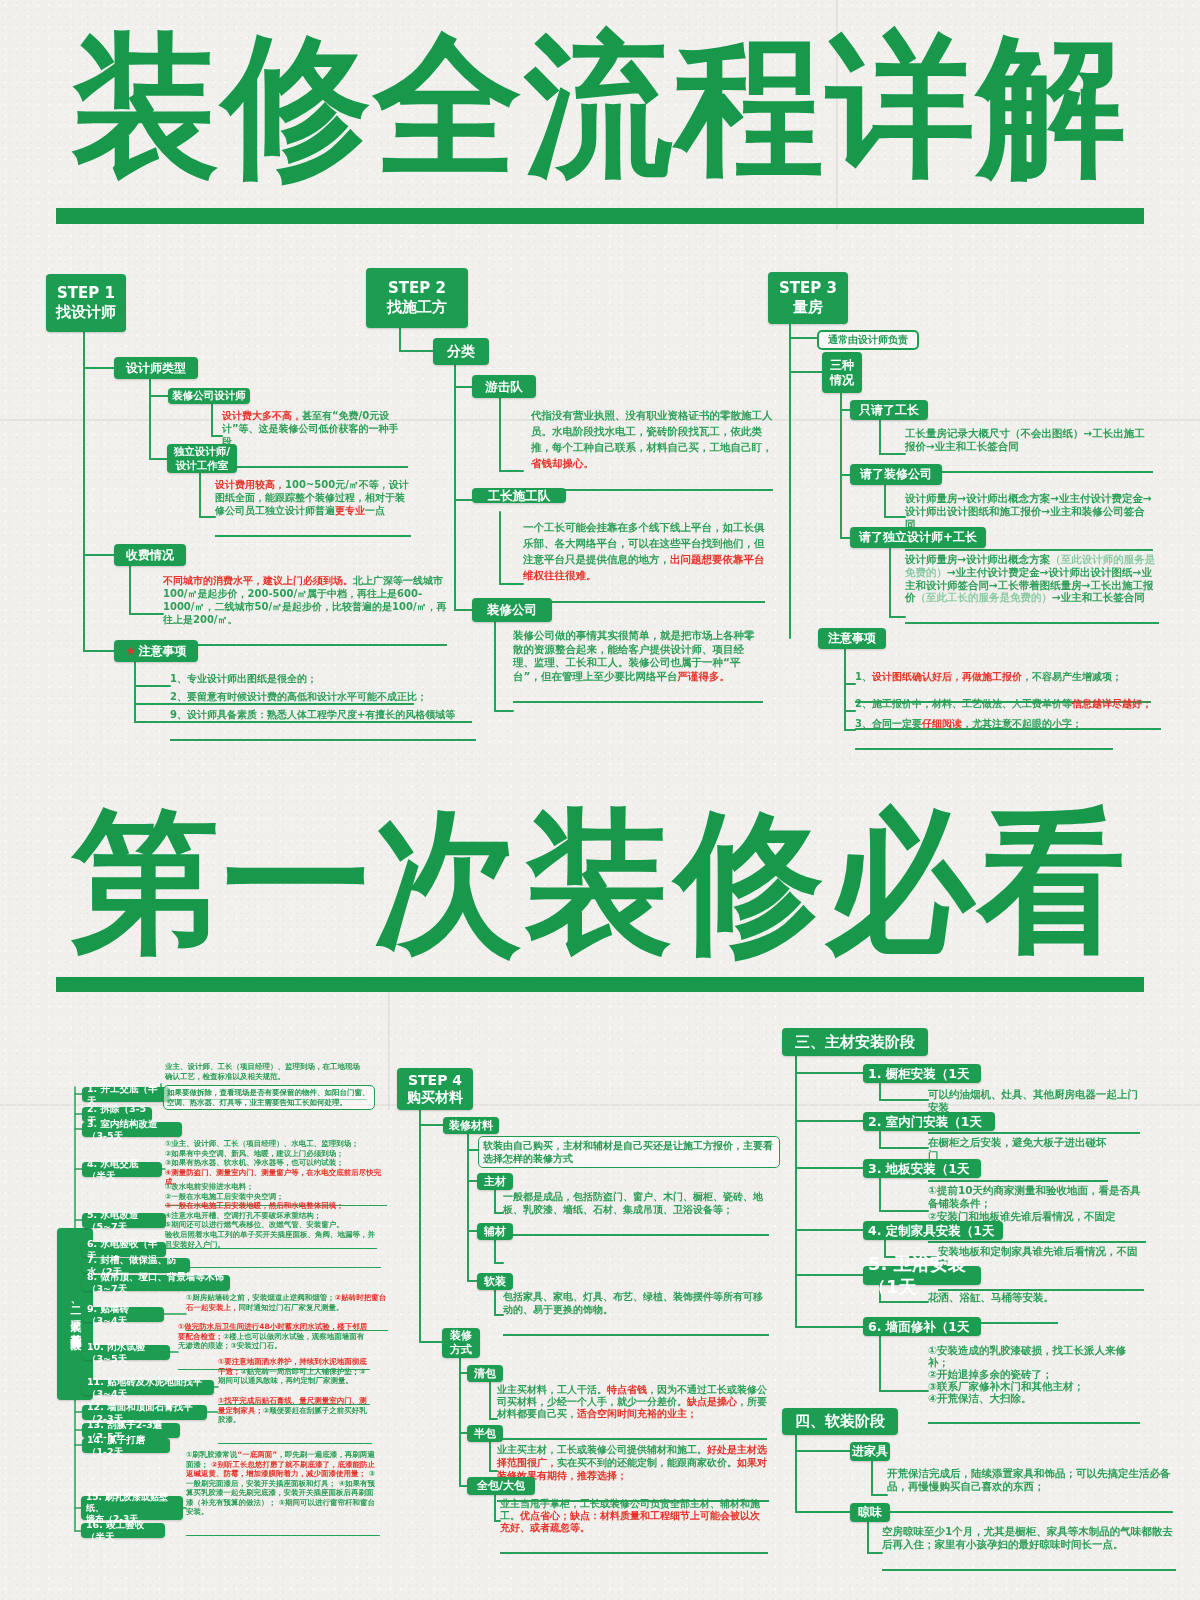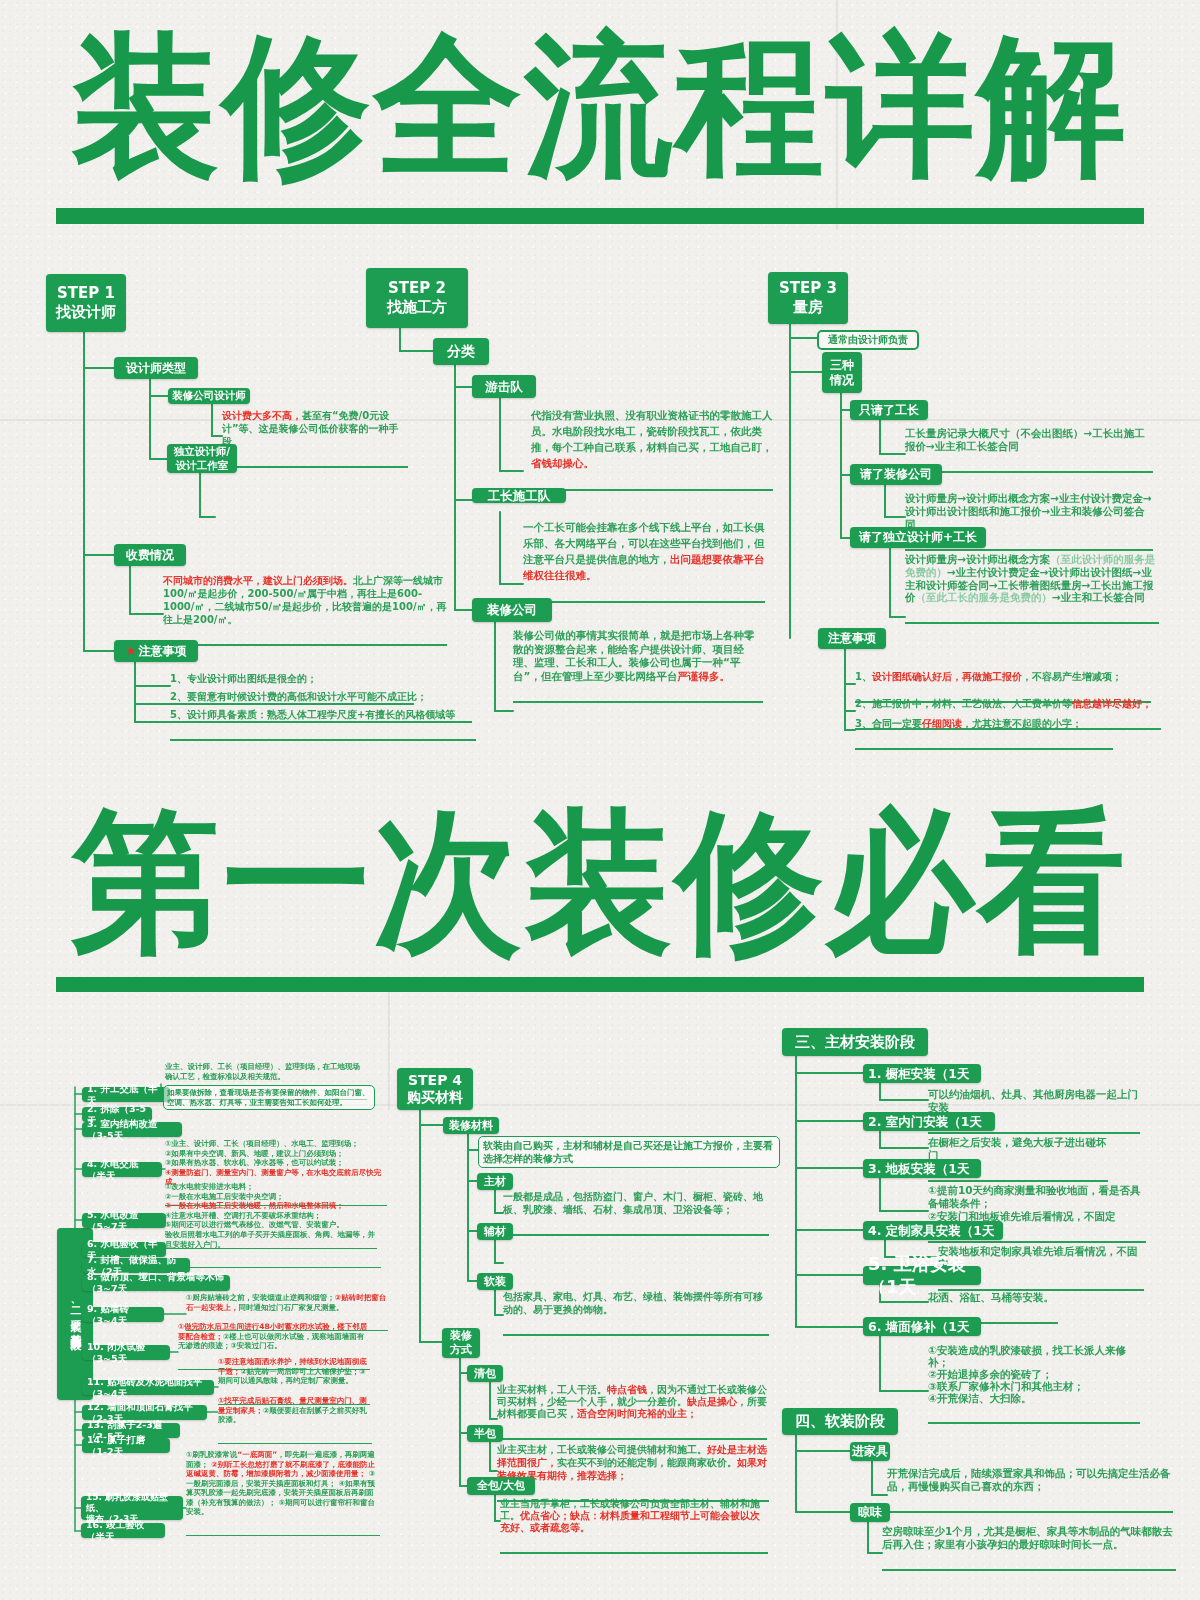--- a/index.html
+++ b/index.html
@@ -159,30 +159,33 @@
 
   <div class="gbox" style="left:46px;top:274px;width:80px;height:58px;font-size:15px;">STEP 1
 找设计师</div>
   <div class="gbox" style="left:114px;top:357px;width:84px;height:22px;font-size:12px;">设计师类型</div>
   <div class="gbox" style="left:168px;top:388px;width:82px;height:16px;font-size:10.5px;">装修公司设计师</div>
   <div class="note" style="left:222px;top:409px;width:186px;font-size:10px;">
     <span class="r">设计费大多不高，</span><span>甚至有“免费/0元设计”等、这是装修公司低价获客的一种手段</span>
   </div>
   <div class="gbox" style="left:167px;top:444px;width:70px;height:29px;font-size:10.5px;">独立设计师/
 设计工作室</div>
+  <div class="note" style="left:215px;top:478px;width:196px;font-size:10px;">
+    <span class="r">设计费用较高，</span><span>100~500元/㎡不等，设计图纸全面，能跟踪整个装修过程，相对于装修公司员工独立设计师普遍</span><span class="r">更专业</span><span>一点</span>
+  </div>
   <div class="gbox" style="left:114px;top:544px;width:72px;height:22px;font-size:12px;">收费情况</div>
   <div class="note" style="left:163px;top:574px;width:284px;font-size:10px;">
     <span class="r">不同城市的消费水平，建议上门必须到场。</span><span>北上广深等一线城市100/㎡是起步价，200-500/㎡属于中档，再往上是600-1000/㎡，二线城市50/㎡是起步价，比较普遍的是100/㎡，再往上是200/㎡。</span>
   </div>
   <div class="gbox" style="left:114px;top:640px;width:84px;height:22px;font-size:12px;">
     <span class="r" style="margin-right:2px;">★</span><span>注意事项</span>
   </div>
   <div class="note" style="left:170px;top:672px;width:244px;font-size:10px;">1、专业设计师出图纸是很全的；</div>
   <div class="note" style="left:170px;top:690px;width:302px;font-size:10px;">2、要留意有时候设计费的高低和设计水平可能不成正比；</div>
-  <div class="note" style="left:170px;top:708px;width:306px;font-size:10px;">5、设计师具备素质：熟悉人体工程学尺度+有擅长的风格领域等</div>
+  <div class="note" style="left:170px;top:708px;width:306px;font-size:10px;">9、设计师具备素质：熟悉人体工程学尺度+有擅长的风格领域等</div>
 
   <div class="gbox" style="left:366px;top:268px;width:102px;height:60px;font-size:15px;">STEP 2
 找施工方</div>
   <div class="gbox" style="left:433px;top:338px;width:56px;height:27px;font-size:14px;">分类</div>
   <div class="gbox" style="left:472px;top:375px;width:64px;height:23px;font-size:12.5px;">游击队</div>
   <div class="note" style="left:523px;top:407px;width:242px;line-height:16px;margin-left:8px;">
     <span>代指没有营业执照、没有职业资格证书的零散施工人员。水电阶段找水电工，瓷砖阶段找瓦工，依此类推，每个工种自己联系，材料自己买，工地自己盯，</span><span class="r">省钱却操心。</span>
   </div>
   <div class="gbox" style="left:472px;top:488px;width:94px;height:15px;font-size:12.5px;">工长施工队</div>
   <div class="note" style="left:523px;top:519px;width:242px;line-height:16px;">

